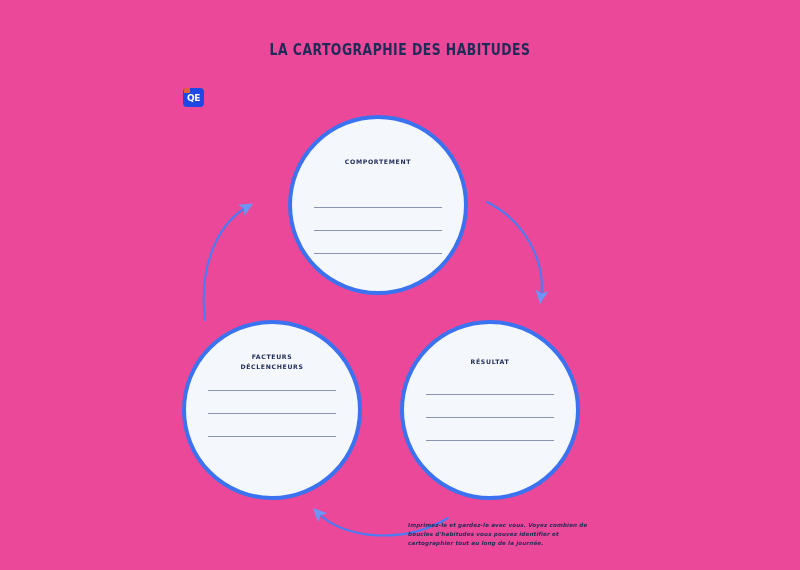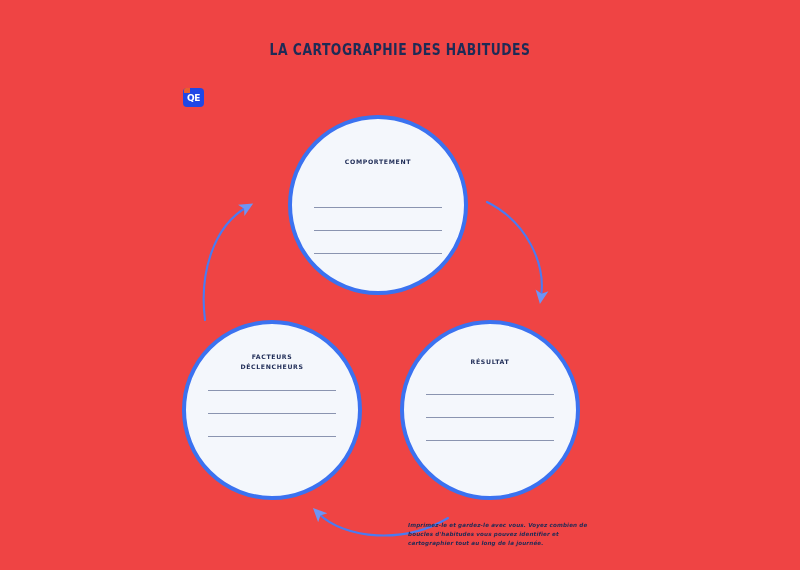--- a/index.html
+++ b/index.html
@@ -11,21 +11,21 @@
     width: 800px;
     height: 570px;
     overflow: hidden;
     font-family: "Liberation Sans", sans-serif;
     position: relative;
   }
   #canvas {
     position: relative;
     width: 800px;
     height: 570px;
-    background: #ef4444;
+    background: #ec4899;
   }
 
   
   .title {
     position: absolute;
     left: 0;
     top: 41px;
     width: 800px;
     text-align: center;
     font-family: "DejaVu Sans", sans-serif;

